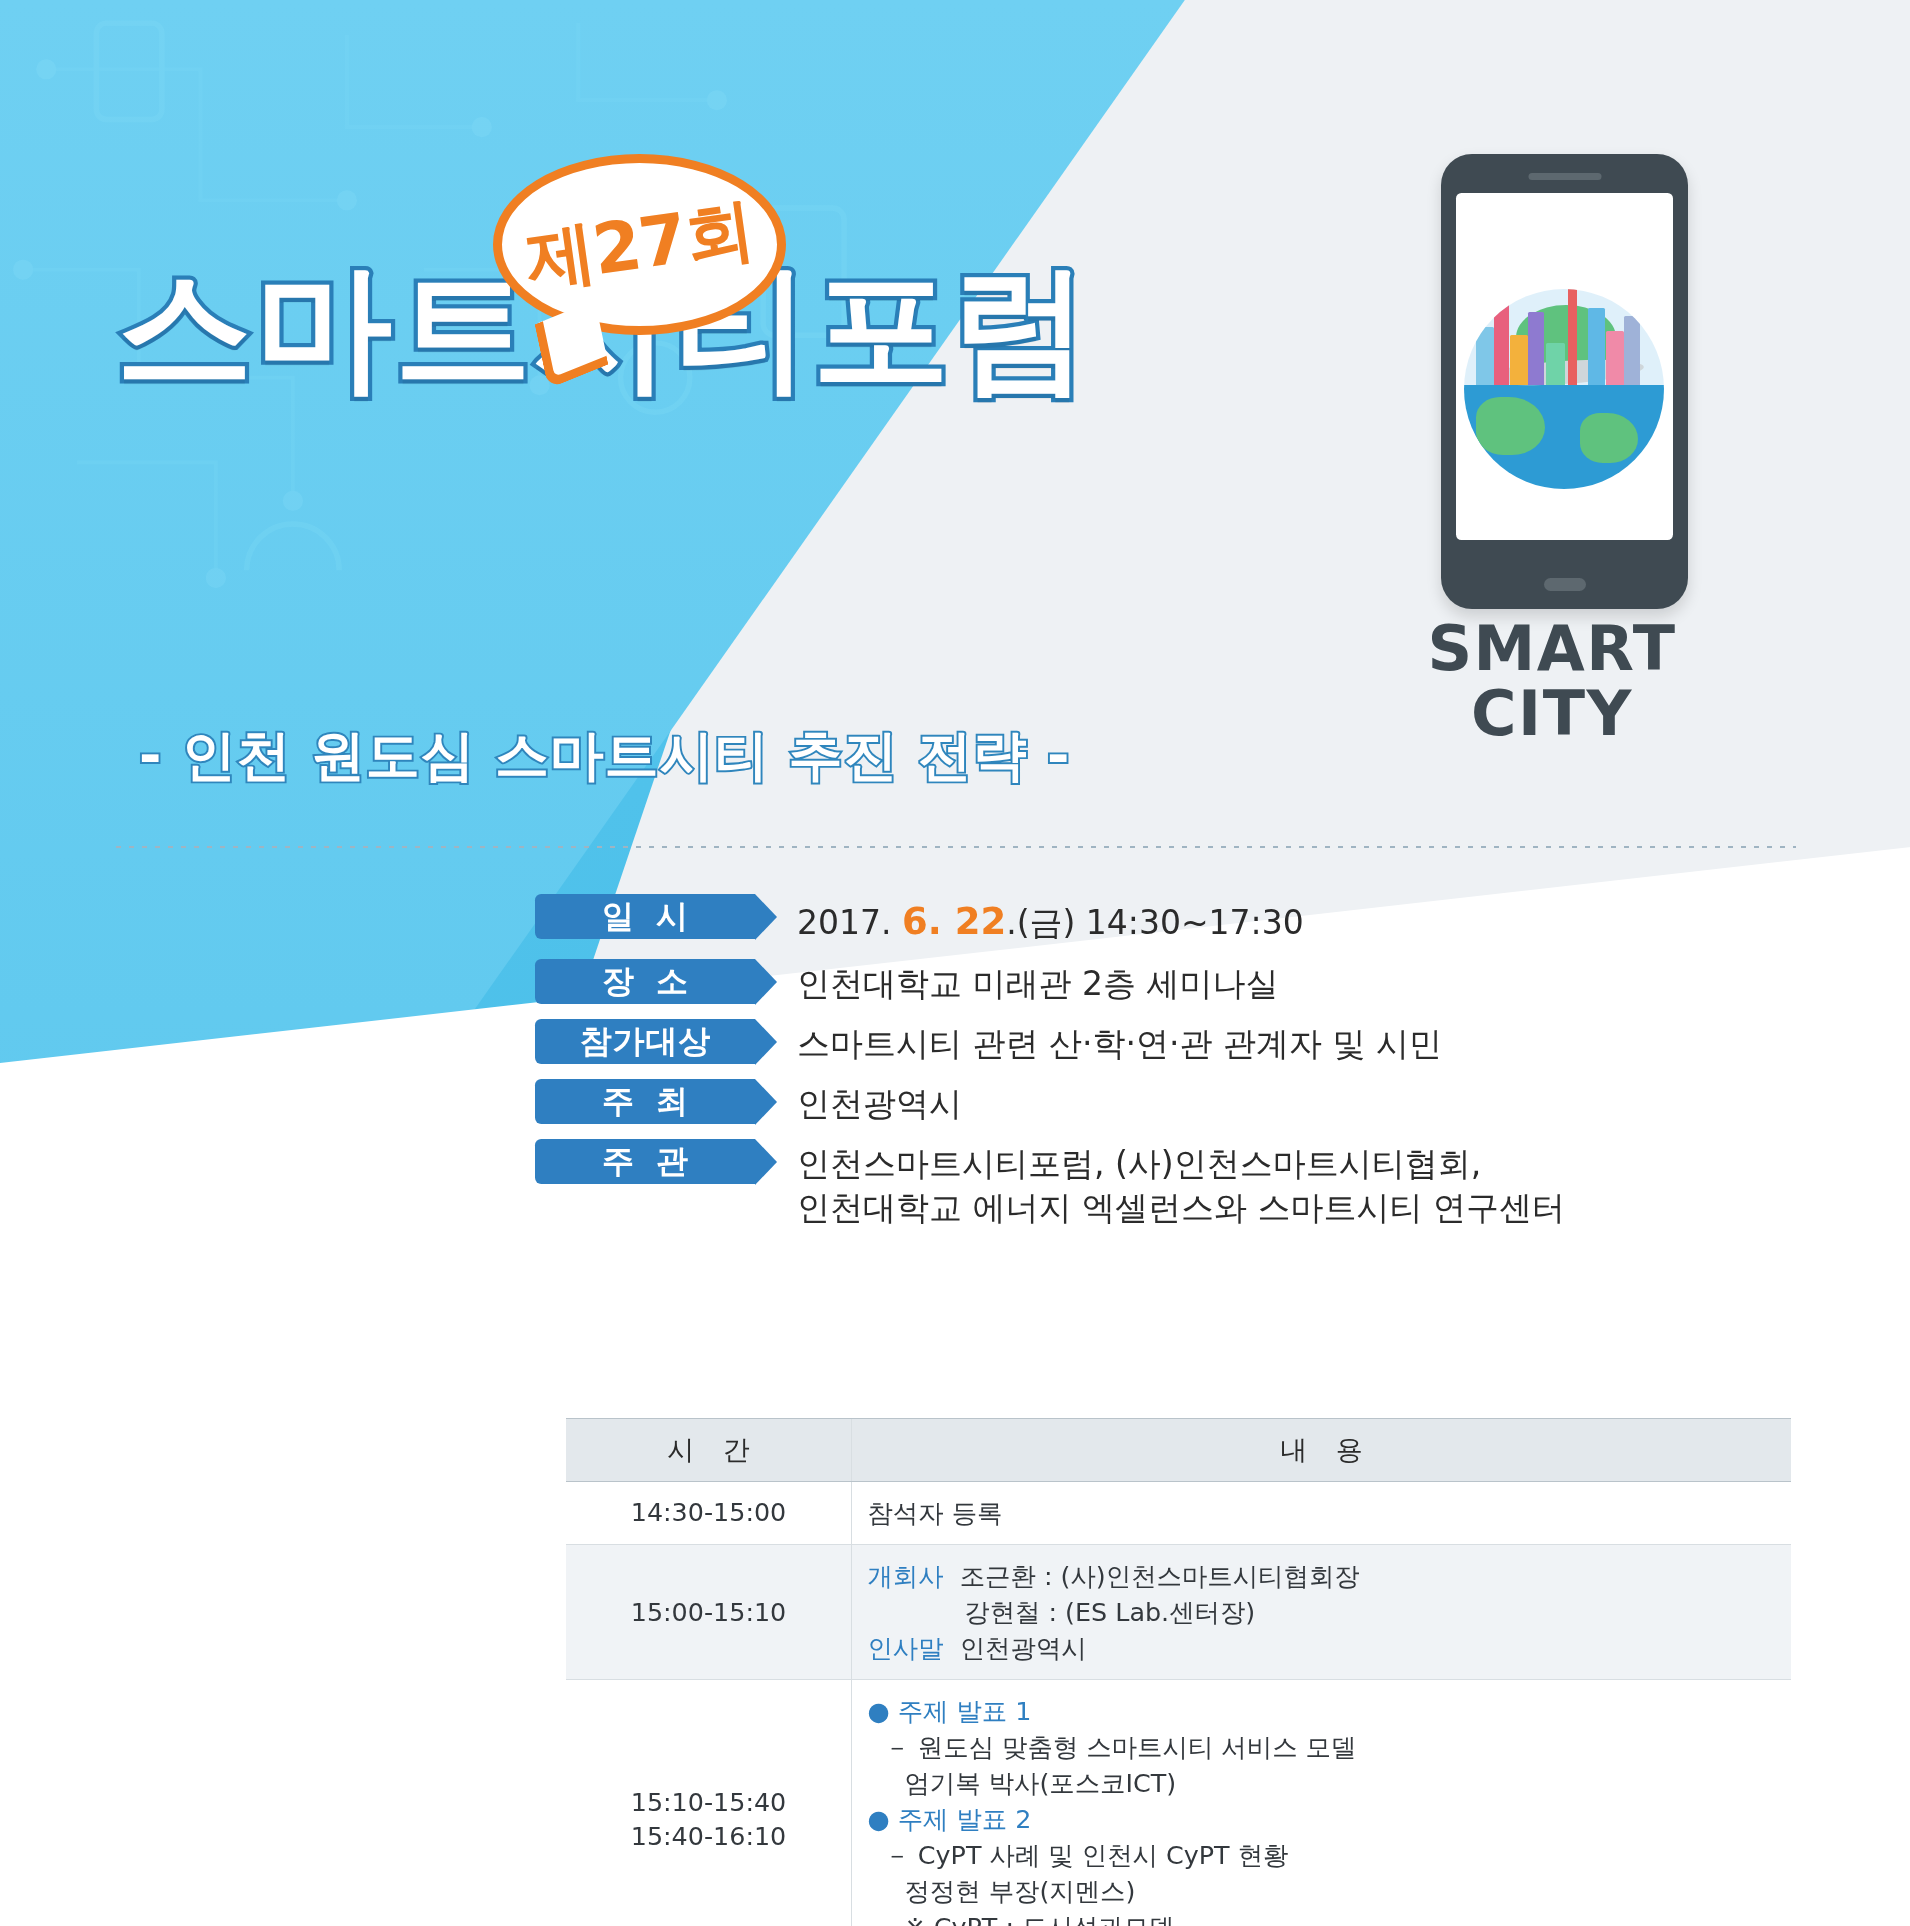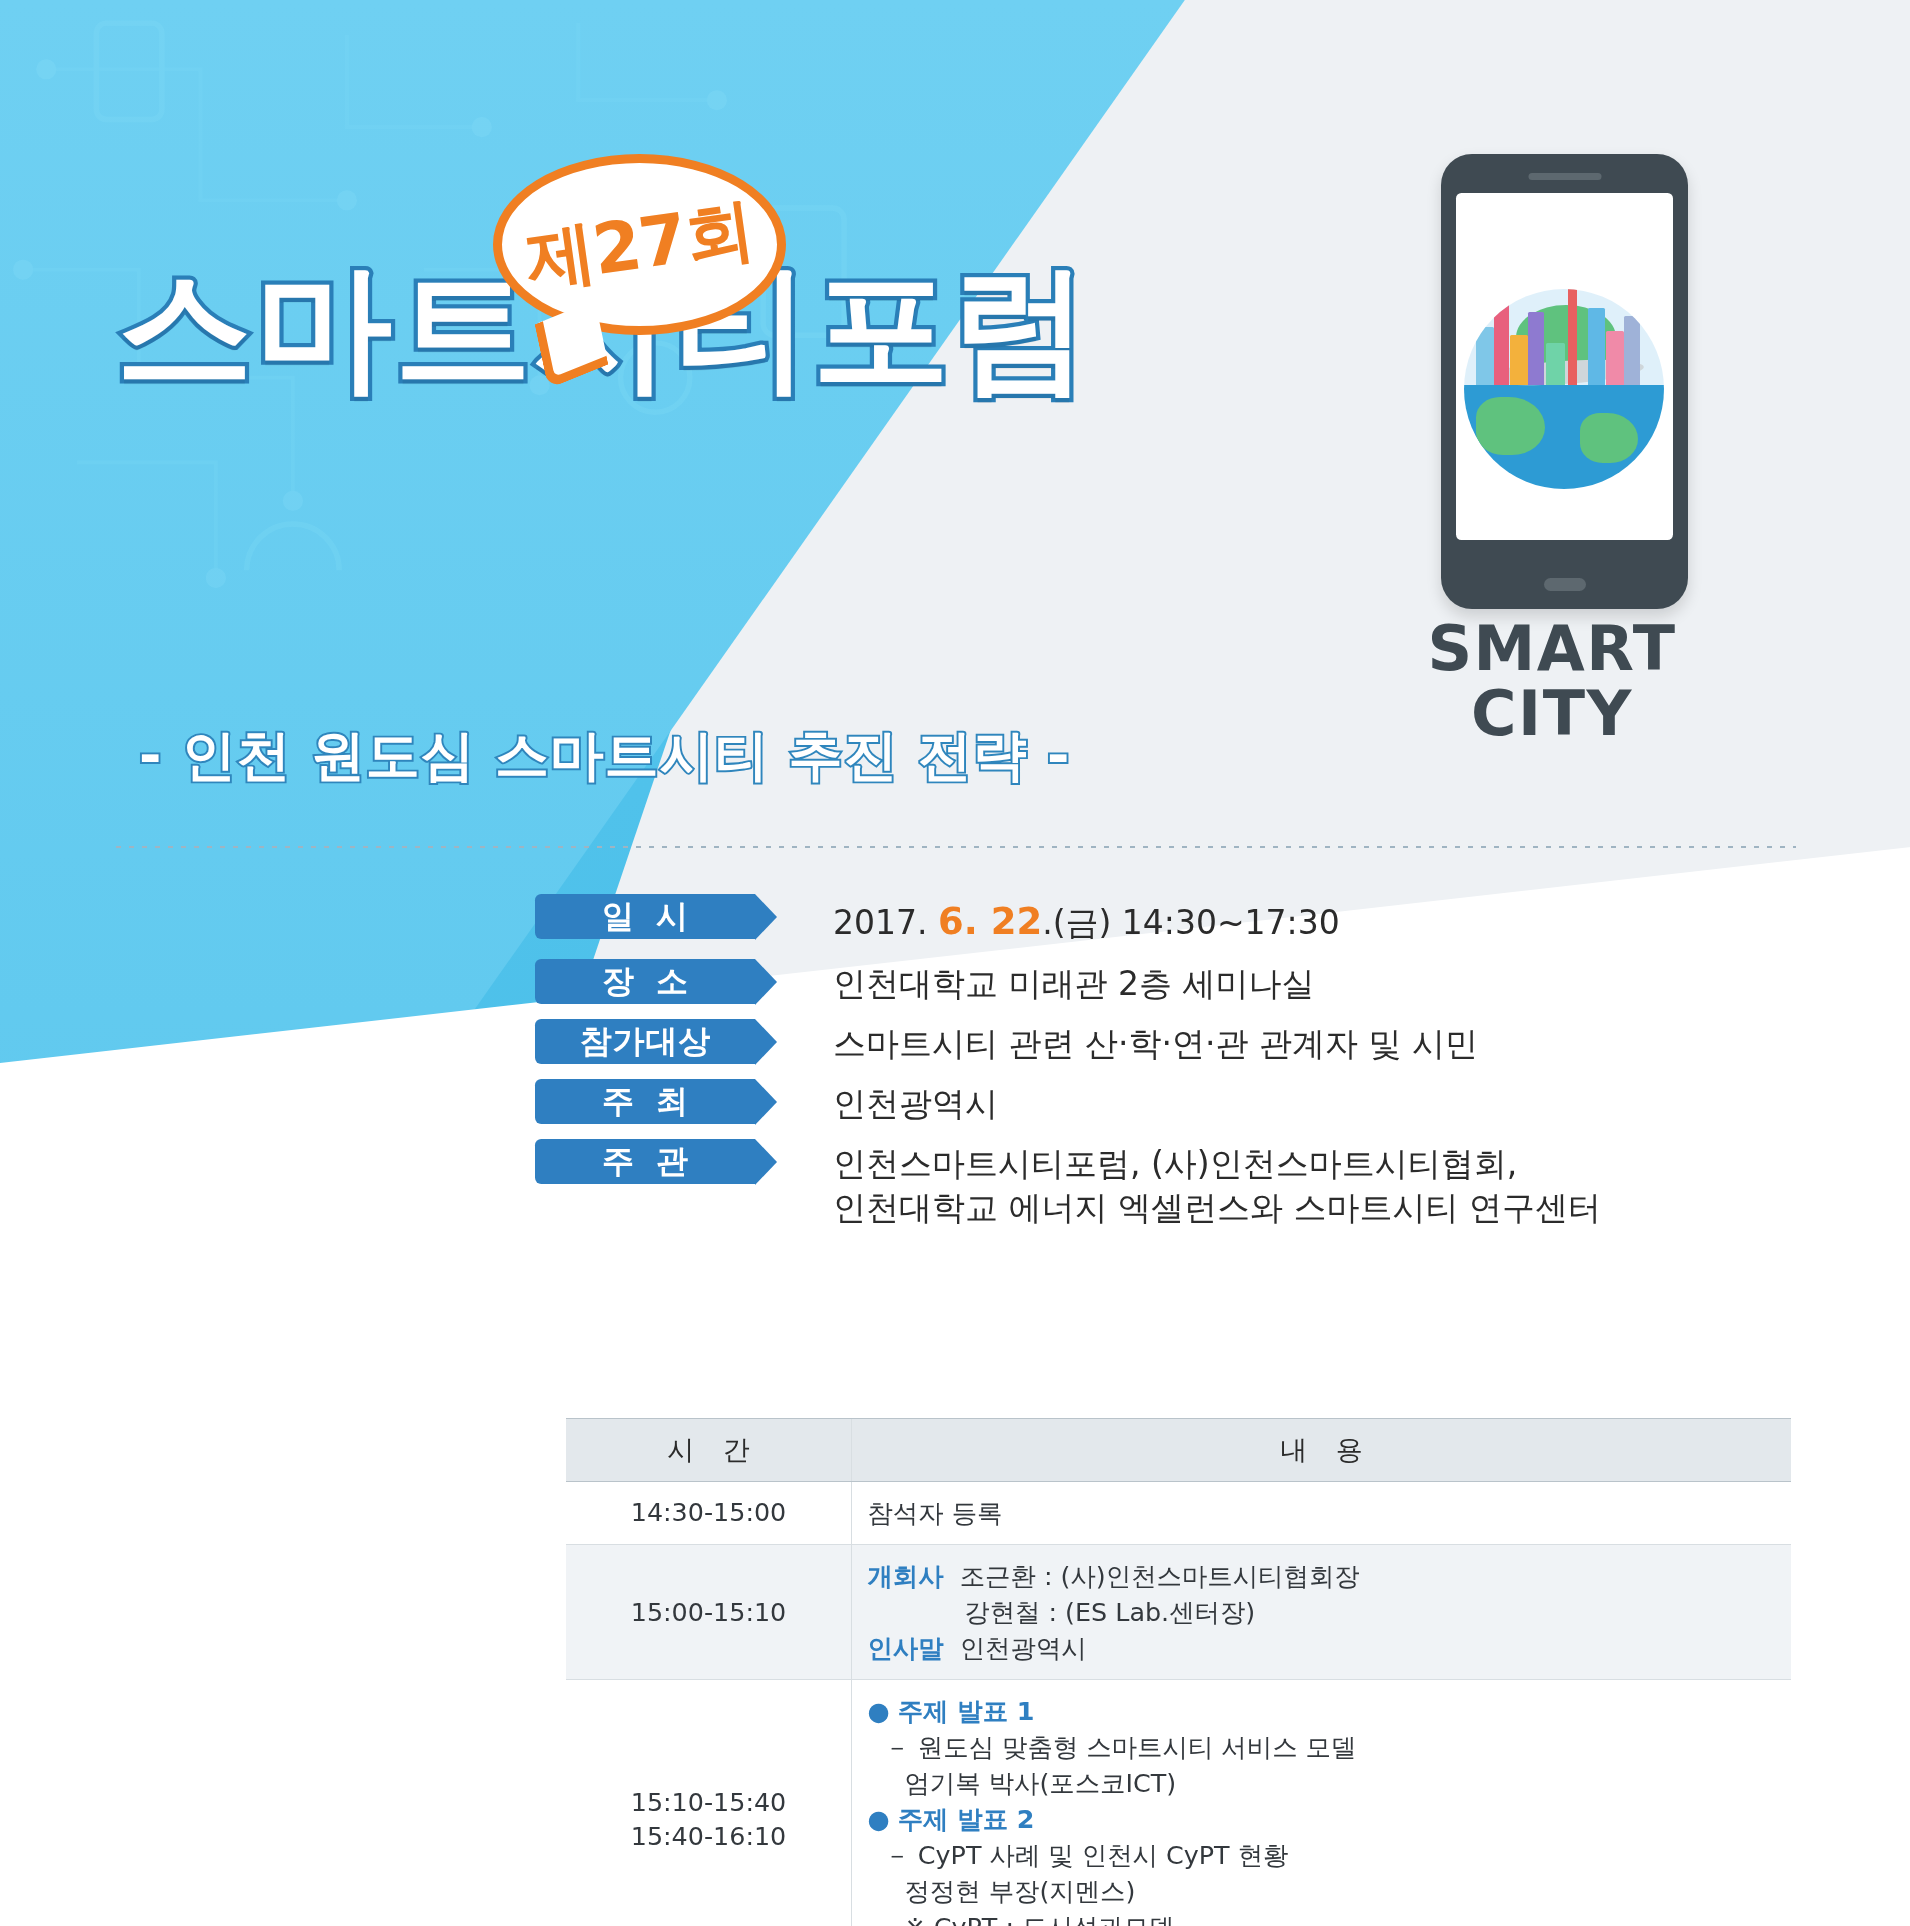--- a/index.html
+++ b/index.html
@@ -195,21 +195,20 @@
   
   .info {
     position: absolute;
     left: 535px; top: 894px;
     width: 1310px;
   }
   .info-row {
     display: flex;
     align-items: flex-start;
     margin-bottom: 13px;
-    gap: 36px;
   }
   .info-label {
     flex: 0 0 auto;
     position: relative;
     width: 220px; height: 45px;
     background: #2f7fc1;
     color: #ffffff;
     font-family: "DejaVu Sans", sans-serif;
     font-weight: bold;
     font-size: 32px;
@@ -281,21 +280,21 @@
     padding: 13px 15.4px;
     font-size: 25.4px;
     color: #33383d;
     line-height: 1.42;
     border-left: 0.8px solid #d8dee2;
     display: flex; align-items: center;
   }
   .trow.head .tcell-content { display: flex; align-items: center; }
   .clines { width: 100%; }
   .cline { white-space: pre; }
-  .cline .blue { color: #2f7fc1; font-weight: bold; }
+  .cline .blue { color: #2f7fc1; font-weight: normal; }
   .cline .bullet { color: #2f7fc1; }
   .cline.indent1 { padding-left: 17px; }
   .cline.indent2 { padding-left: 37px; }
 </style>
 </head>
 <body>
 
 <div class="poster">
 
   <div class="bg-light-wedge"></div>

